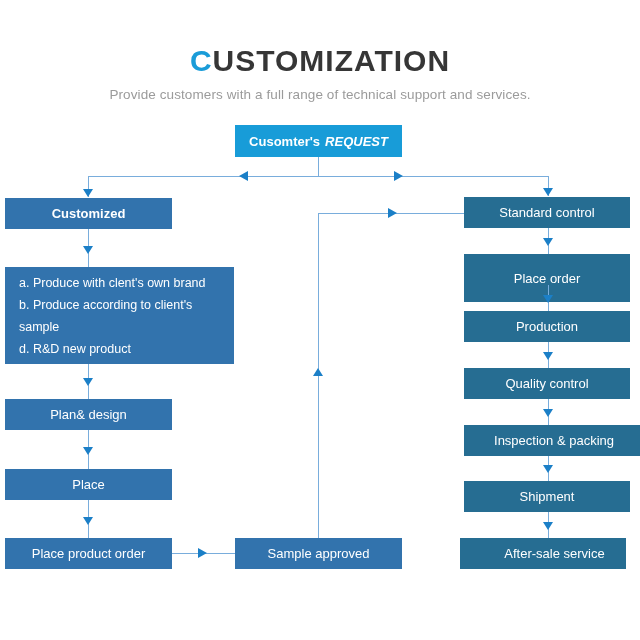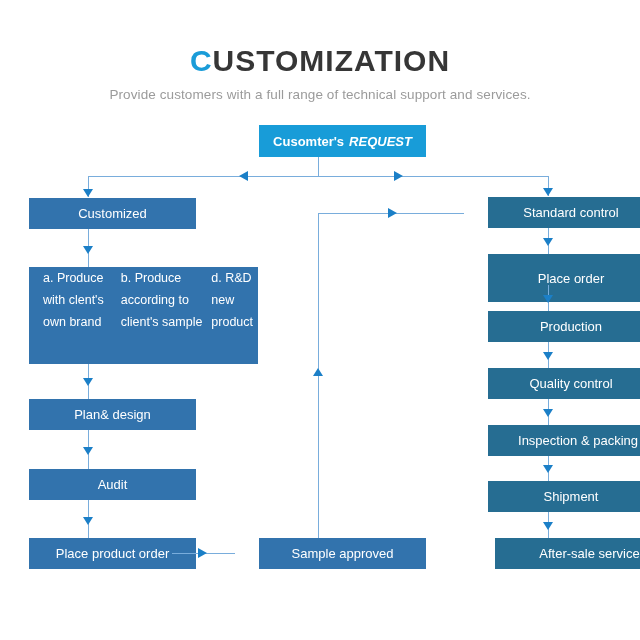--- a/index.html
+++ b/index.html
@@ -11,26 +11,26 @@
   .page{position:relative;width:640px;height:640px;background:#fff;overflow:hidden;
         font-family:"Liberation Sans",sans-serif;}
   
   .title{margin:8px;padding-top:36px;text-align:center;font-size:30px;font-weight:bold;
          letter-spacing:1px;color:var(--title);}
   .title .accent{color:var(--accent);}
   .subtitle{margin:9px 0 0 0;text-align:center;font-size:13.5px;letter-spacing:0.1px;
             color:var(--subtitle);}
   
   .node{position:absolute;display:flex;align-items:center;justify-content:center;
-        color:var(--text);font-size:13px;box-sizing:border-box;margin-left:24px;}
+        color:var(--text);font-size:13px;box-sizing:border-box;}
   .node-root{background:var(--root-box);font-weight:bold;}
   .node-root em{margin-left:5px;}
   .node-left{background:var(--left-box);}
   .node-right{background:var(--right-box);}
-  .node-list{background:var(--left-box);align-items:flex-start;
+  .node-list{background:var(--left-box);flex-direction:column;align-items:flex-start;
              justify-content:center;padding-left:14px;font-size:12.5px;line-height:22px;}
   
   .vl,.hl{position:absolute;background:var(--line);}
   .vl{width:1px;} .hl{height:1px;}
   .ar{position:absolute;width:0;height:0;}
   .ar-down{border-left:5px solid transparent;border-right:5px solid transparent;border-top:8px solid var(--arrow);}
   .ar-up{border-left:5px solid transparent;border-right:5px solid transparent;border-bottom:8px solid var(--arrow);}
   .ar-right{border-top:5px solid transparent;border-bottom:5px solid transparent;border-left:9px solid var(--arrow);}
   .ar-left{border-top:5px solid transparent;border-bottom:5px solid transparent;border-right:9px solid var(--arrow);}
 </style>
@@ -40,40 +40,40 @@
 <div class="page">
 
   <h1 class="title"><span class="accent">C</span><span>USTOMIZATION</span></h1>
   <p class="subtitle">Provide customers with a full range of technical support and services.</p>
 
   <div class="node node-root" style="left:235px;top:125px;width:167px;height:32px;">
     <span>Cusomter's</span>
     <em>REQUEST</em>
   </div>
 
-  <div class="node node-left" style="left:5px;top:198px;width:167px;height:31px;">Customized</div>
+  <div class="node node-left" style="left:5px;top:198px;width:167px;height:31px;font-weight:bold;">Customized</div>
 
   <div class="node node-list" style="left:5px;top:267px;width:229px;height:97px;">
     <div>a. Produce with clent's own brand</div>
     <div>b. Produce according to client's sample</div>
     <div>d. R&amp;D new product</div>
   </div>
 
   <div class="node node-left" style="left:5px;top:399px;width:167px;height:31px;">Plan&amp; design</div>
-  <div class="node node-left" style="left:5px;top:469px;width:167px;height:31px;">Audit</div>
+  <div class="node node-left" style="left:5px;top:469px;width:167px;height:31px;">Place</div>
   <div class="node node-left" style="left:5px;top:538px;width:167px;height:31px;">Place product order</div>
   <div class="node node-left" style="left:235px;top:538px;width:167px;height:31px;">Sample approved</div>
 
   <div class="node node-right" style="left:464px;top:197px;width:166px;height:31px;">Standard control</div>
   <div class="node node-right" style="left:464px;top:254px;width:166px;height:48px;">Place order</div>
   <div class="node node-right" style="left:464px;top:368px;width:166px;height:31px;">Quality control</div>
   <div class="node node-right" style="left:464px;top:311px;width:166px;height:31px;">Production</div>
   <div class="node node-right" style="left:464px;top:425px;width:180px;height:31px;">Inspection &amp; packing</div>
   <div class="node node-right" style="left:464px;top:481px;width:166px;height:31px;">Shipment</div>
-  <div class="node node-right" style="left:471px;top:538px;width:166px;height:31px;padding-left:23px;">After-sale service</div>
+  <div class="node node-right" style="left:460px;top:538px;width:166px;height:31px;padding-left:23px;">After-sale service</div>
 
   <div class="vl" style="left:318px;top:157px;height:19px;"></div>
   <div class="hl" style="left:88px;top:176px;width:460px;"></div>
   <div class="ar ar-left" style="left:239px;top:171px;"></div>
   <div class="ar ar-right" style="left:394px;top:171px;"></div>
 
   <div class="vl" style="left:88px;top:176px;height:21px;"></div>
   <div class="ar ar-down" style="left:83px;top:189px;"></div>
   <div class="vl" style="left:548px;top:176px;height:20px;"></div>
   <div class="ar ar-down" style="left:543px;top:188px;"></div>

